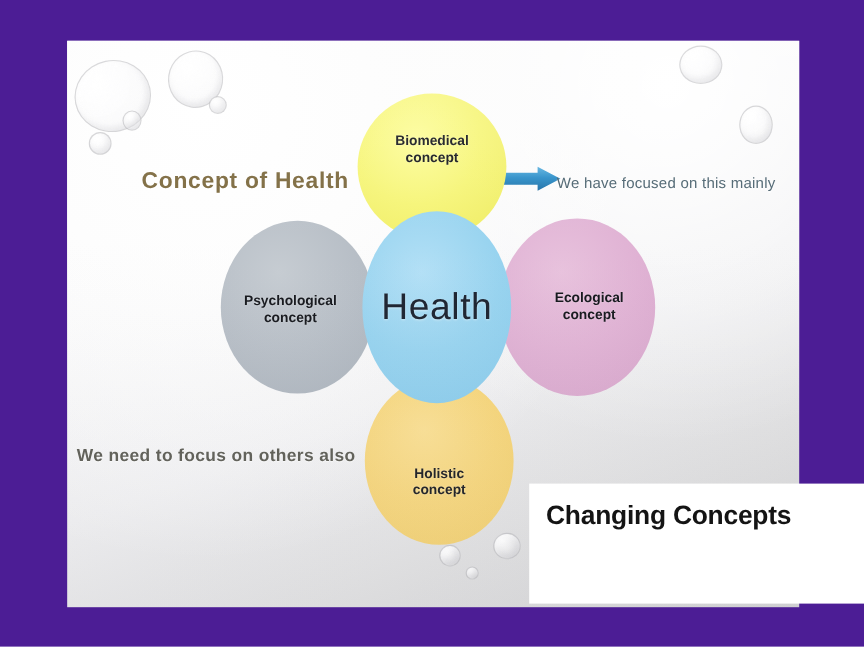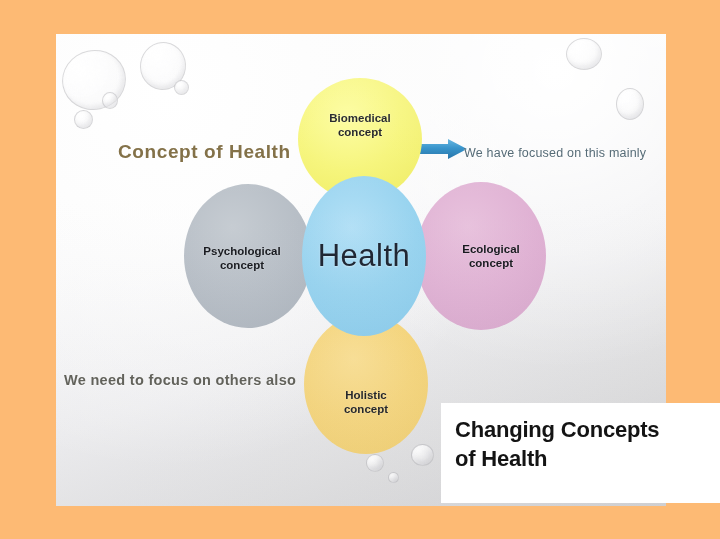--- a/index.html
+++ b/index.html
@@ -1,19 +1,19 @@
 <!DOCTYPE html>
 <html><head>
 <meta charset="utf-8">
 <style>
   html,body{margin:0;padding:0;background:#ffffff;}
   body{width:720px;height:539px;overflow:hidden;
        font-family:"Liberation Sans","DejaVu Sans",sans-serif;}
 
-  #stage{position:relative;width:720px;height:539px;background:#fdba74;}
+  #stage{position:relative;width:720px;height:539px;background:#4c1d95;}
 
   
   #slide{
     position:absolute;left:56px;top:34px;width:610px;height:472px;
     background:
       radial-gradient(circle at 18% 12%, #ffffff 0%, #fdfdfd 22%, rgba(250,250,250,0) 58%),
       radial-gradient(circle at 82% 8%,  #ffffff 0%, rgba(252,252,252,0) 45%),
       linear-gradient(160deg,#fdfdfd 0%,#f8f8f9 30%,#eeeef0 58%,#dededf 80%,#cfcfd1 100%);
     overflow:hidden;
   }
@@ -180,17 +180,16 @@
     <div class="venn" id="c-center">
       <span class="lbl">Health</span>
     </div>
 
     <div id="slide-wash"></div>
   </div>
 
   <div id="caption-panel">
     <div id="caption-text">
       <span>Changing Concepts</span><br>
-      <span>of Health</span>
     </div>
   </div>
 
 </div>
 
 </body></html>

